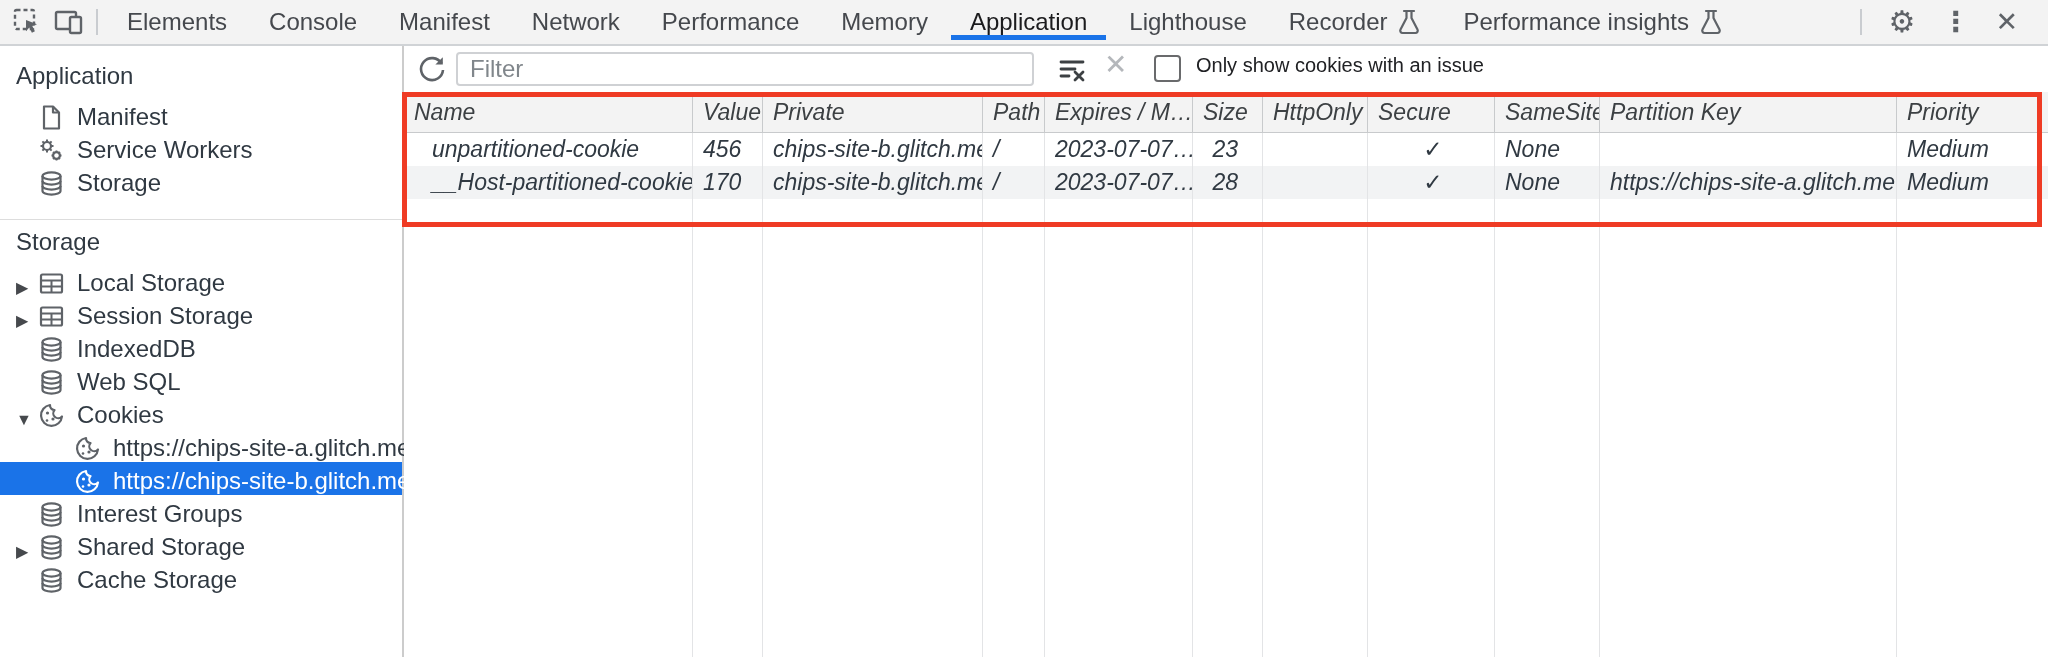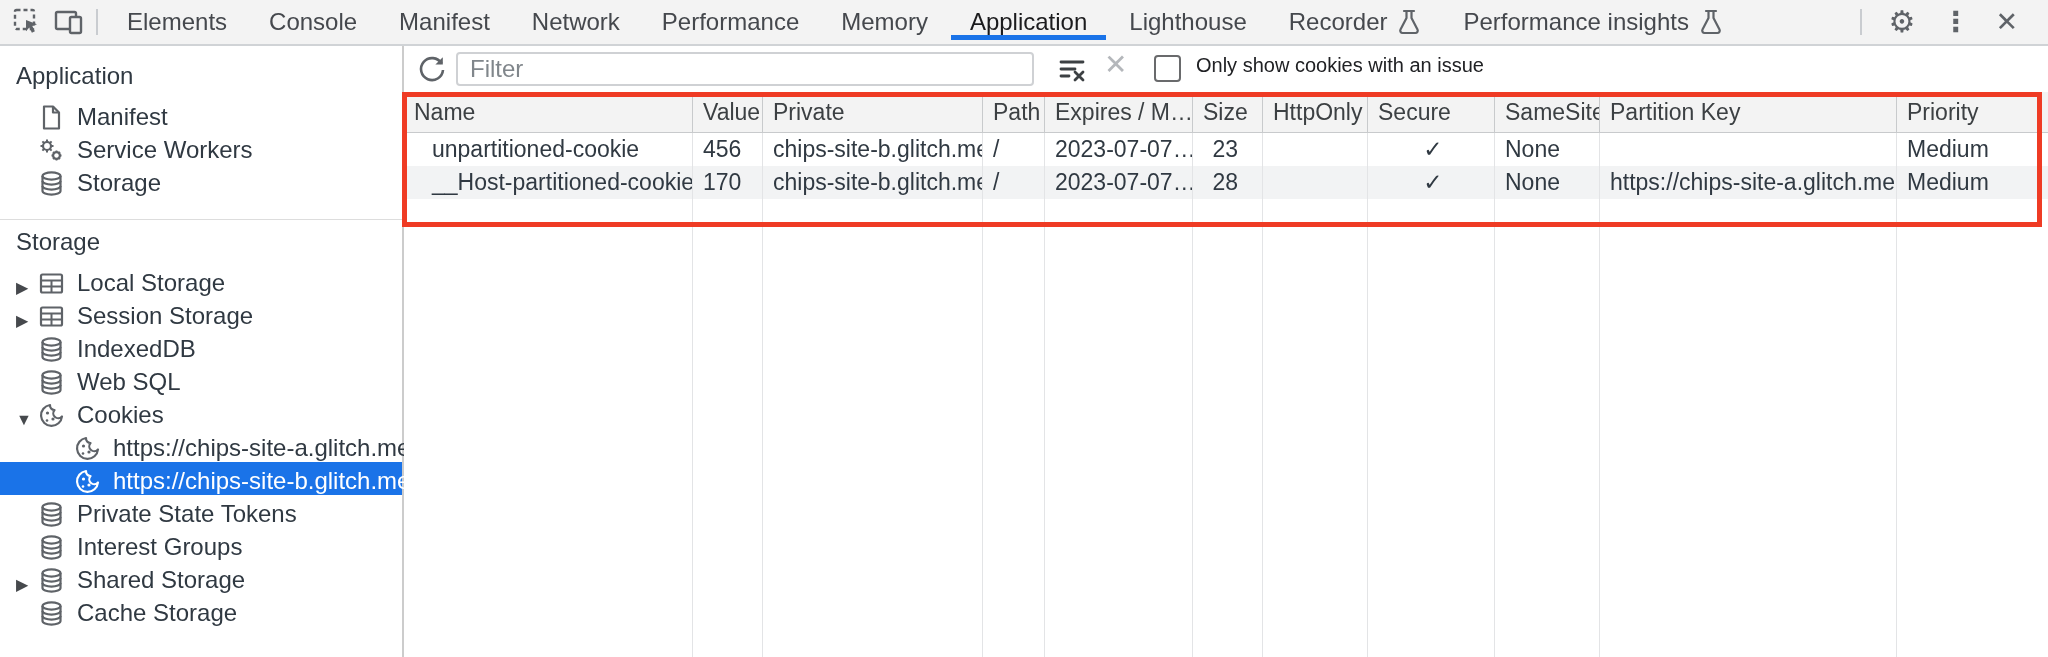--- a/index.html
+++ b/index.html
@@ -67,20 +67,21 @@
     border:2px solid #696a6c; border-radius:4px; background:#fff;
   }
   .issues-label { position:absolute; left:792px; top:8px; font-size:20px; color:#202124; white-space:nowrap; }
   
   .ctable {
     position:absolute; left:404px; top:92px; width:1644px;
     display:grid;
     grid-template-columns:289px 70px 220px 62px 148px 70px 105px 127px 105px 297px 151px;
     grid-template-rows:41px 33px 33px;
     font-size:23px;
+    font-style:italic;
   }
   .hcell {
     background:#f3f3f3; border-right:1px solid #c8cacc; border-bottom:1px solid #c8cacc;
     padding:0 6px 0 10px; display:flex; align-items:center; color:#3c4043;
     white-space:nowrap; overflow:hidden;
   }
   .hcell.last { border-right:none; }
   .cell {
     border-right:1px solid #e3e4e6; padding:0 6px 0 10px; display:flex; align-items:center;
     white-space:nowrap; overflow:hidden; color:#303942; background:#fff;
@@ -276,31 +277,20 @@
       <span class="tri"></span>
       <span class="icn">
           <svg viewBox="0 0 27 27">
             <path d="M24 14.5A10.5 10.5 0 1 1 12 3a4.5 4.5 0 0 0 4.5 5A4.2 4.2 0 0 0 24 14.5z" fill="none" stroke="currentColor" stroke-width="2.2" stroke-linejoin="round"></path>
             <circle cx="9.5" cy="11" r="1.6" fill="currentColor"></circle>
             <circle cx="15" cy="17" r="1.6" fill="currentColor"></circle>
             <circle cx="9" cy="18.5" r="1.3" fill="currentColor"></circle>
           </svg>
         </span>
       <span class="side-label">https://chips-site-b.glitch.me</span>
-    </div>
-    <div class="side-item">
-      <span class="tri"></span>
-      <span class="icn">
-          <svg viewBox="0 0 27 27">
-            <ellipse cx="13.5" cy="6" rx="9" ry="3.6" fill="none" stroke="currentColor" stroke-width="2.2"></ellipse>
-            <path d="M4.5 6v15c0 2 4 3.6 9 3.6s9-1.6 9-3.6V6" fill="none" stroke="currentColor" stroke-width="2.2"></path>
-            <path d="M4.5 11c0 2 4 3.6 9 3.6s9-1.6 9-3.6M4.5 16c0 2 4 3.6 9 3.6s9-1.6 9-3.6" fill="none" stroke="currentColor" stroke-width="2.2"></path>
-          </svg>
-        </span>
-      <span class="side-label">Private State Tokens</span>
     </div>
     <div class="side-item">
       <span class="tri"></span>
       <span class="icn">
           <svg viewBox="0 0 27 27">
             <ellipse cx="13.5" cy="6" rx="9" ry="3.6" fill="none" stroke="currentColor" stroke-width="2.2"></ellipse>
             <path d="M4.5 6v15c0 2 4 3.6 9 3.6s9-1.6 9-3.6V6" fill="none" stroke="currentColor" stroke-width="2.2"></path>
             <path d="M4.5 11c0 2 4 3.6 9 3.6s9-1.6 9-3.6M4.5 16c0 2 4 3.6 9 3.6s9-1.6 9-3.6" fill="none" stroke="currentColor" stroke-width="2.2"></path>
           </svg>
         </span>

